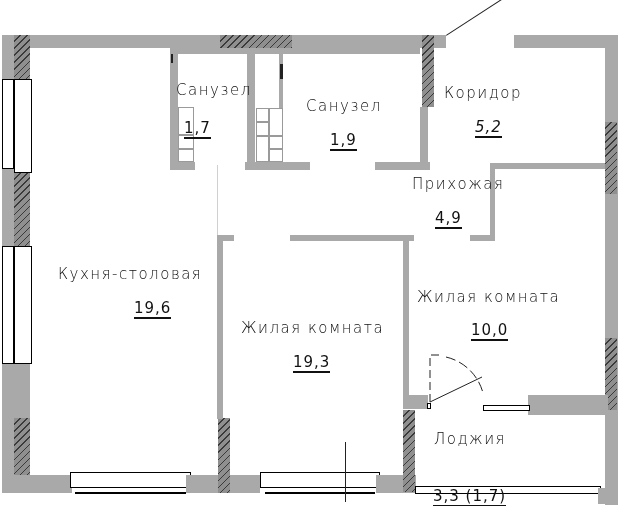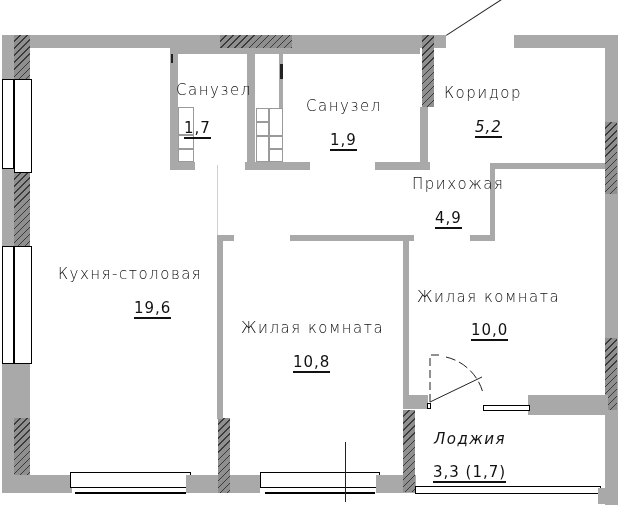--- a/index.html
+++ b/index.html
@@ -111,21 +111,21 @@
   <div class="label" style="left:444px;top:84px;">Коридор</div>
   <div class="area" style="left:475px;top:119px;font-style:italic;">5,2</div>
 
   <div class="label" style="left:412px;top:175px;">Прихожая</div>
   <div class="area" style="left:435px;top:210px;">4,9</div>
 
   <div class="label" style="left:58px;top:265px;">Кухня-столовая</div>
   <div class="area" style="left:106px;top:300px;margin-left:28px;">19,6</div>
 
   <div class="label" style="left:241px;top:319px;">Жилая комната</div>
-  <div class="area" style="left:293px;top:354px;">10,8</div>
+  <div class="area" style="left:293px;top:354px;">19,3</div>
 
   <div class="label" style="left:417px;top:288px;">Жилая комната</div>
   <div class="area" style="left:471px;top:322px;">10,0</div>
 
-  <div class="label" style="left:434px;top:430px;font-style:italic;">Лоджия</div>
-  <div class="area" style="left:433px;top:464px;">3,3 (1,7)</div>
+  <div class="label" style="left:434px;top:430px;">Лоджия</div>
+  <div class="area" style="left:433px;top:488px;">3,3 (1,7)</div>
 
 </div>
 
 </body></html>

